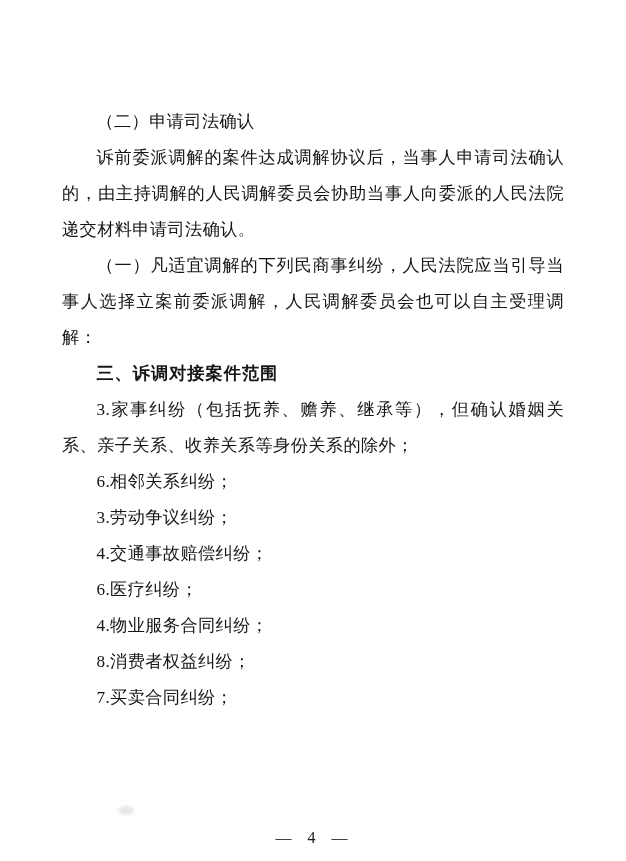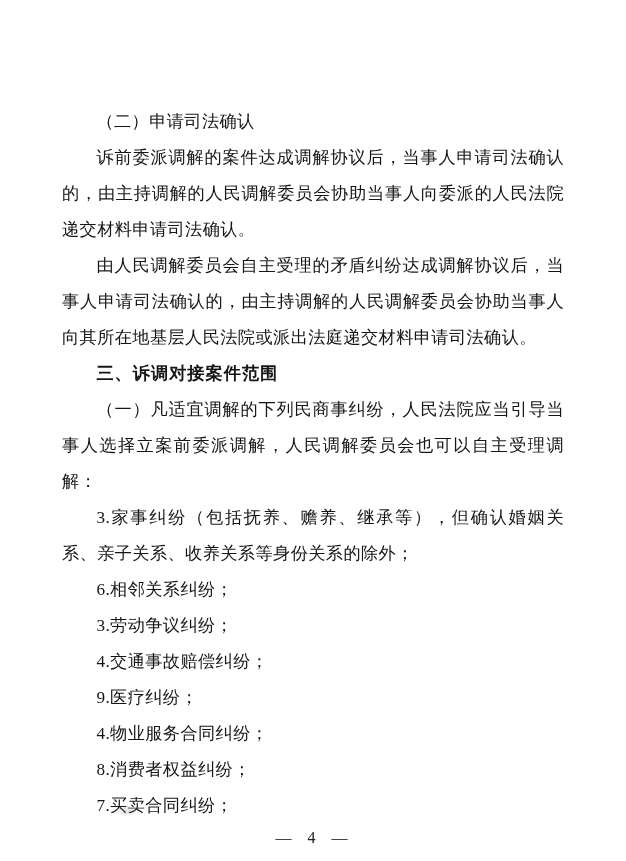--- a/index.html
+++ b/index.html
@@ -68,28 +68,27 @@
     filter: blur(1.4px);
   }
 </style>
 </head>
 <body>
 
 <div class="page">
 
   <p class="para">（二）申请司法确认</p>
   <p class="para">诉前委派调解的案件达成调解协议后，当事人申请司法确认的，由主持调解的人民调解委员会协助当事人向委派的人民法院递交材料申请司法确认。</p>
-  <p class="para">由人民调解委员会自主受理的矛盾纠纷达成调解协议后，当事人申请司法确认的，由主持调解的人民调解委员会协助当事人向其所在地基层人民法院或派出法庭递交材料申请司法确认。</p>
+  <p class="para">（一）凡适宜调解的下列民商事纠纷，人民法院应当引导当事人选择立案前委派调解，人民调解委员会也可以自主受理调解：</p>
   <p class="para heading">三、诉调对接案件范围</p>
-  <p class="para">（一）凡适宜调解的下列民商事纠纷，人民法院应当引导当事人选择立案前委派调解，人民调解委员会也可以自主受理调解：</p>
   <p class="para item">3.家事纠纷（包括抚养、赡养、继承等），但确认婚姻关系、亲子关系、收养关系等身份关系的除外；</p>
   <p class="para item">6.相邻关系纠纷；</p>
   <p class="para item">3.劳动争议纠纷；</p>
   <p class="para item">4.交通事故赔偿纠纷；</p>
-  <p class="para item">9.医疗纠纷；</p>
+  <p class="para item">6.医疗纠纷；</p>
   <p class="para item">4.物业服务合同纠纷；</p>
   <p class="para item">8.消费者权益纠纷；</p>
   <p class="para item">7.买卖合同纠纷；</p>
 
 </div>
 
 <div class="smudge"></div>
 
 <div class="footer">
   <span>—</span>

